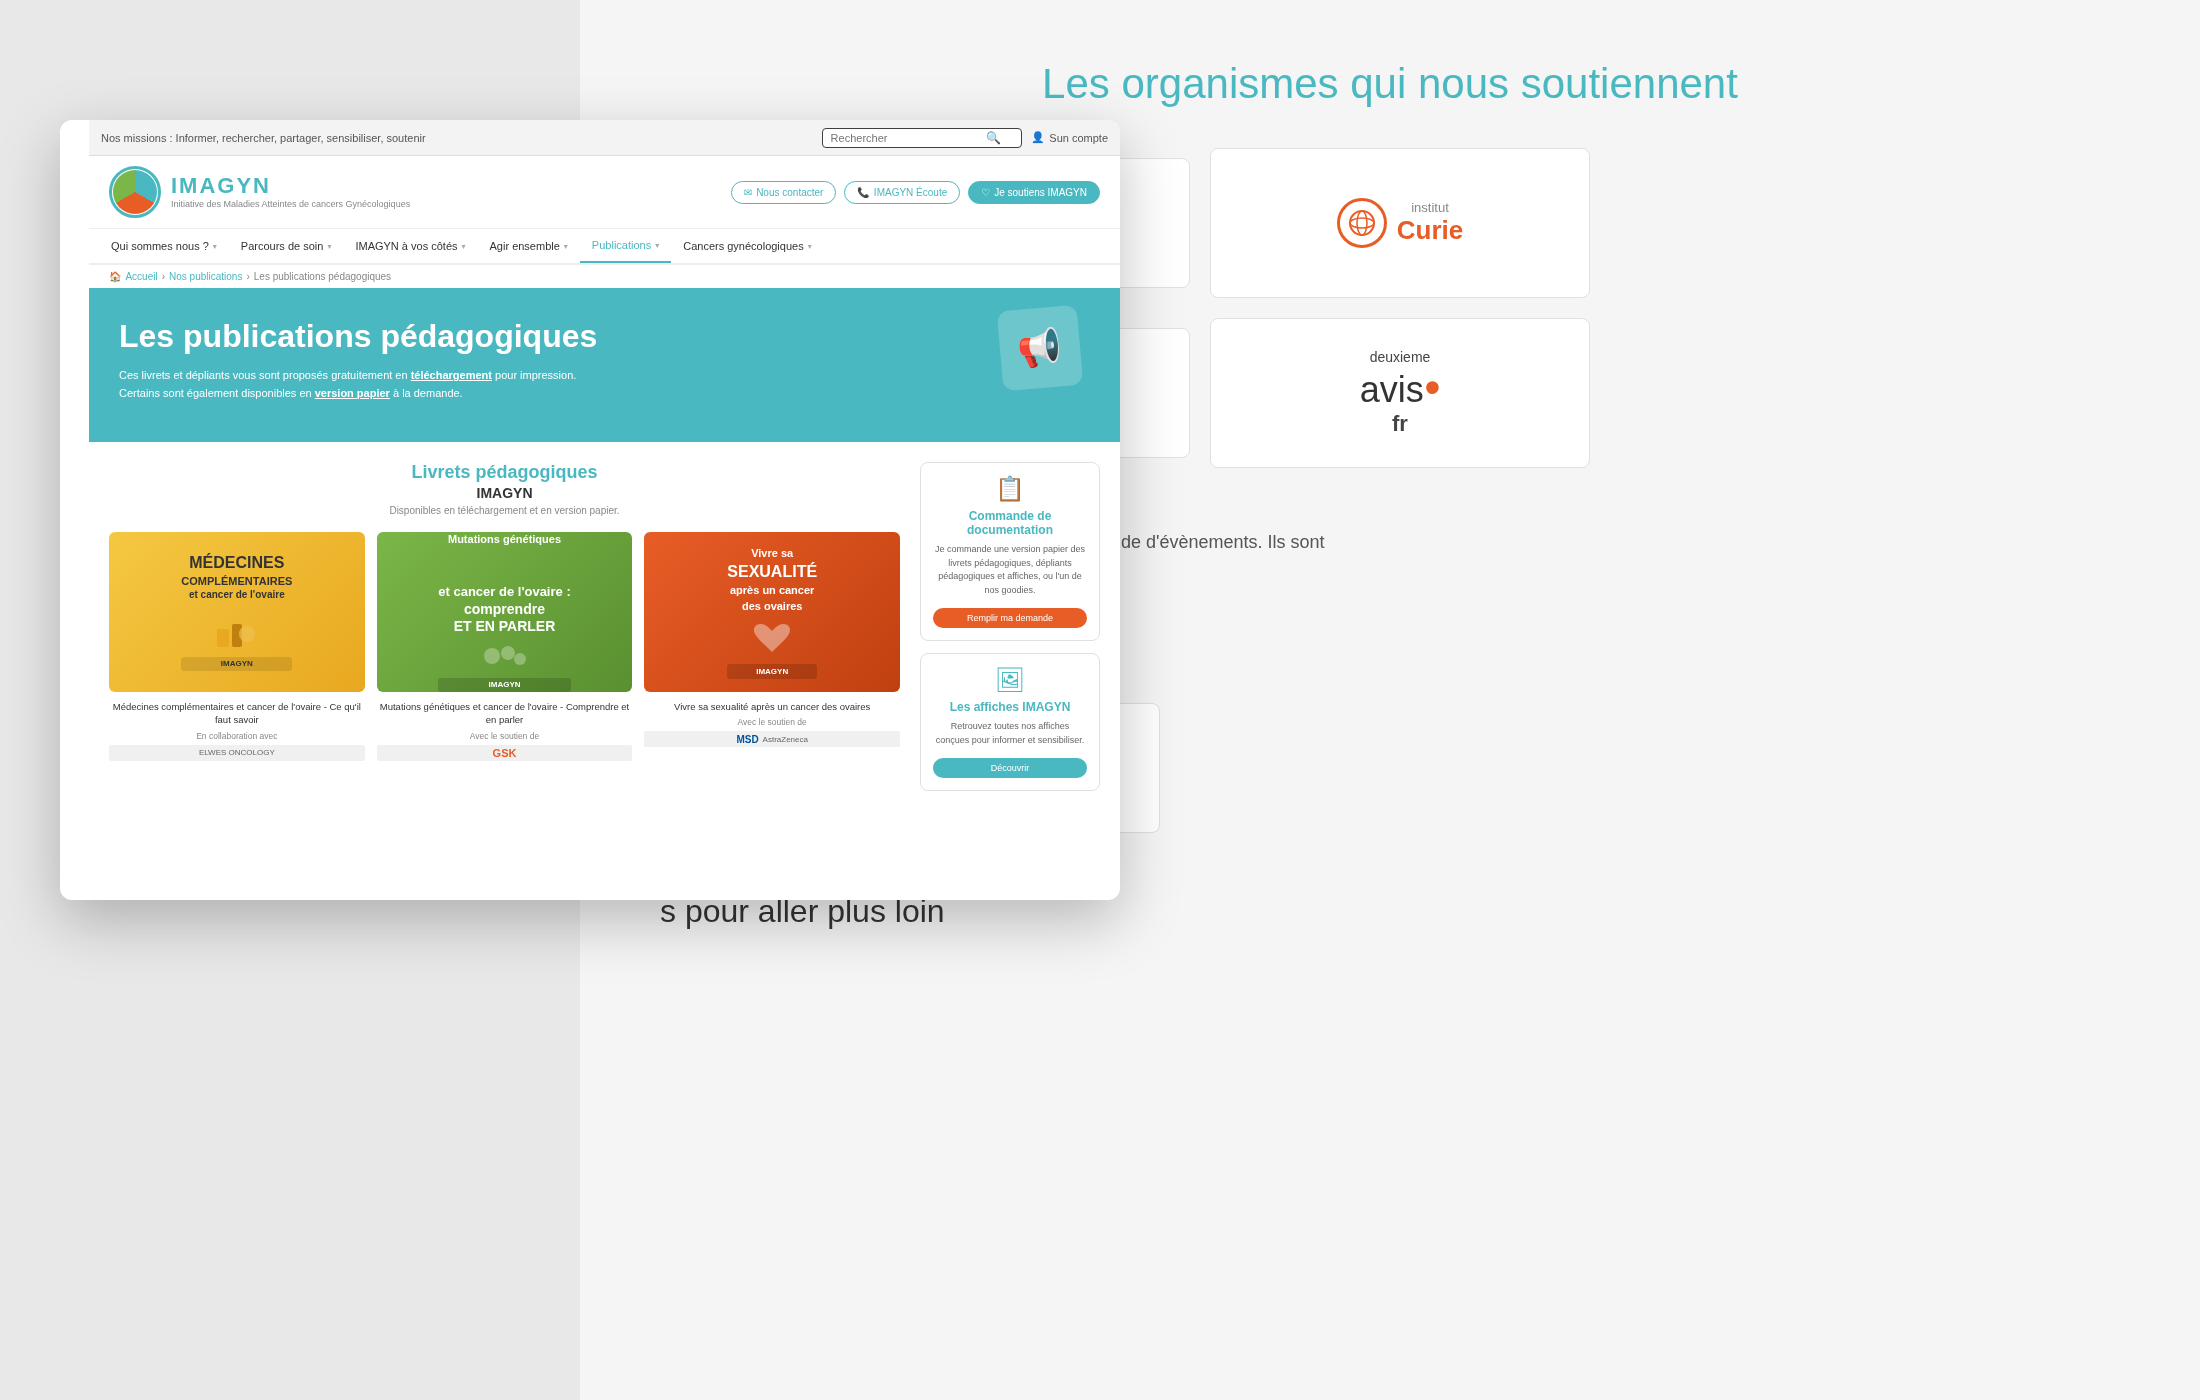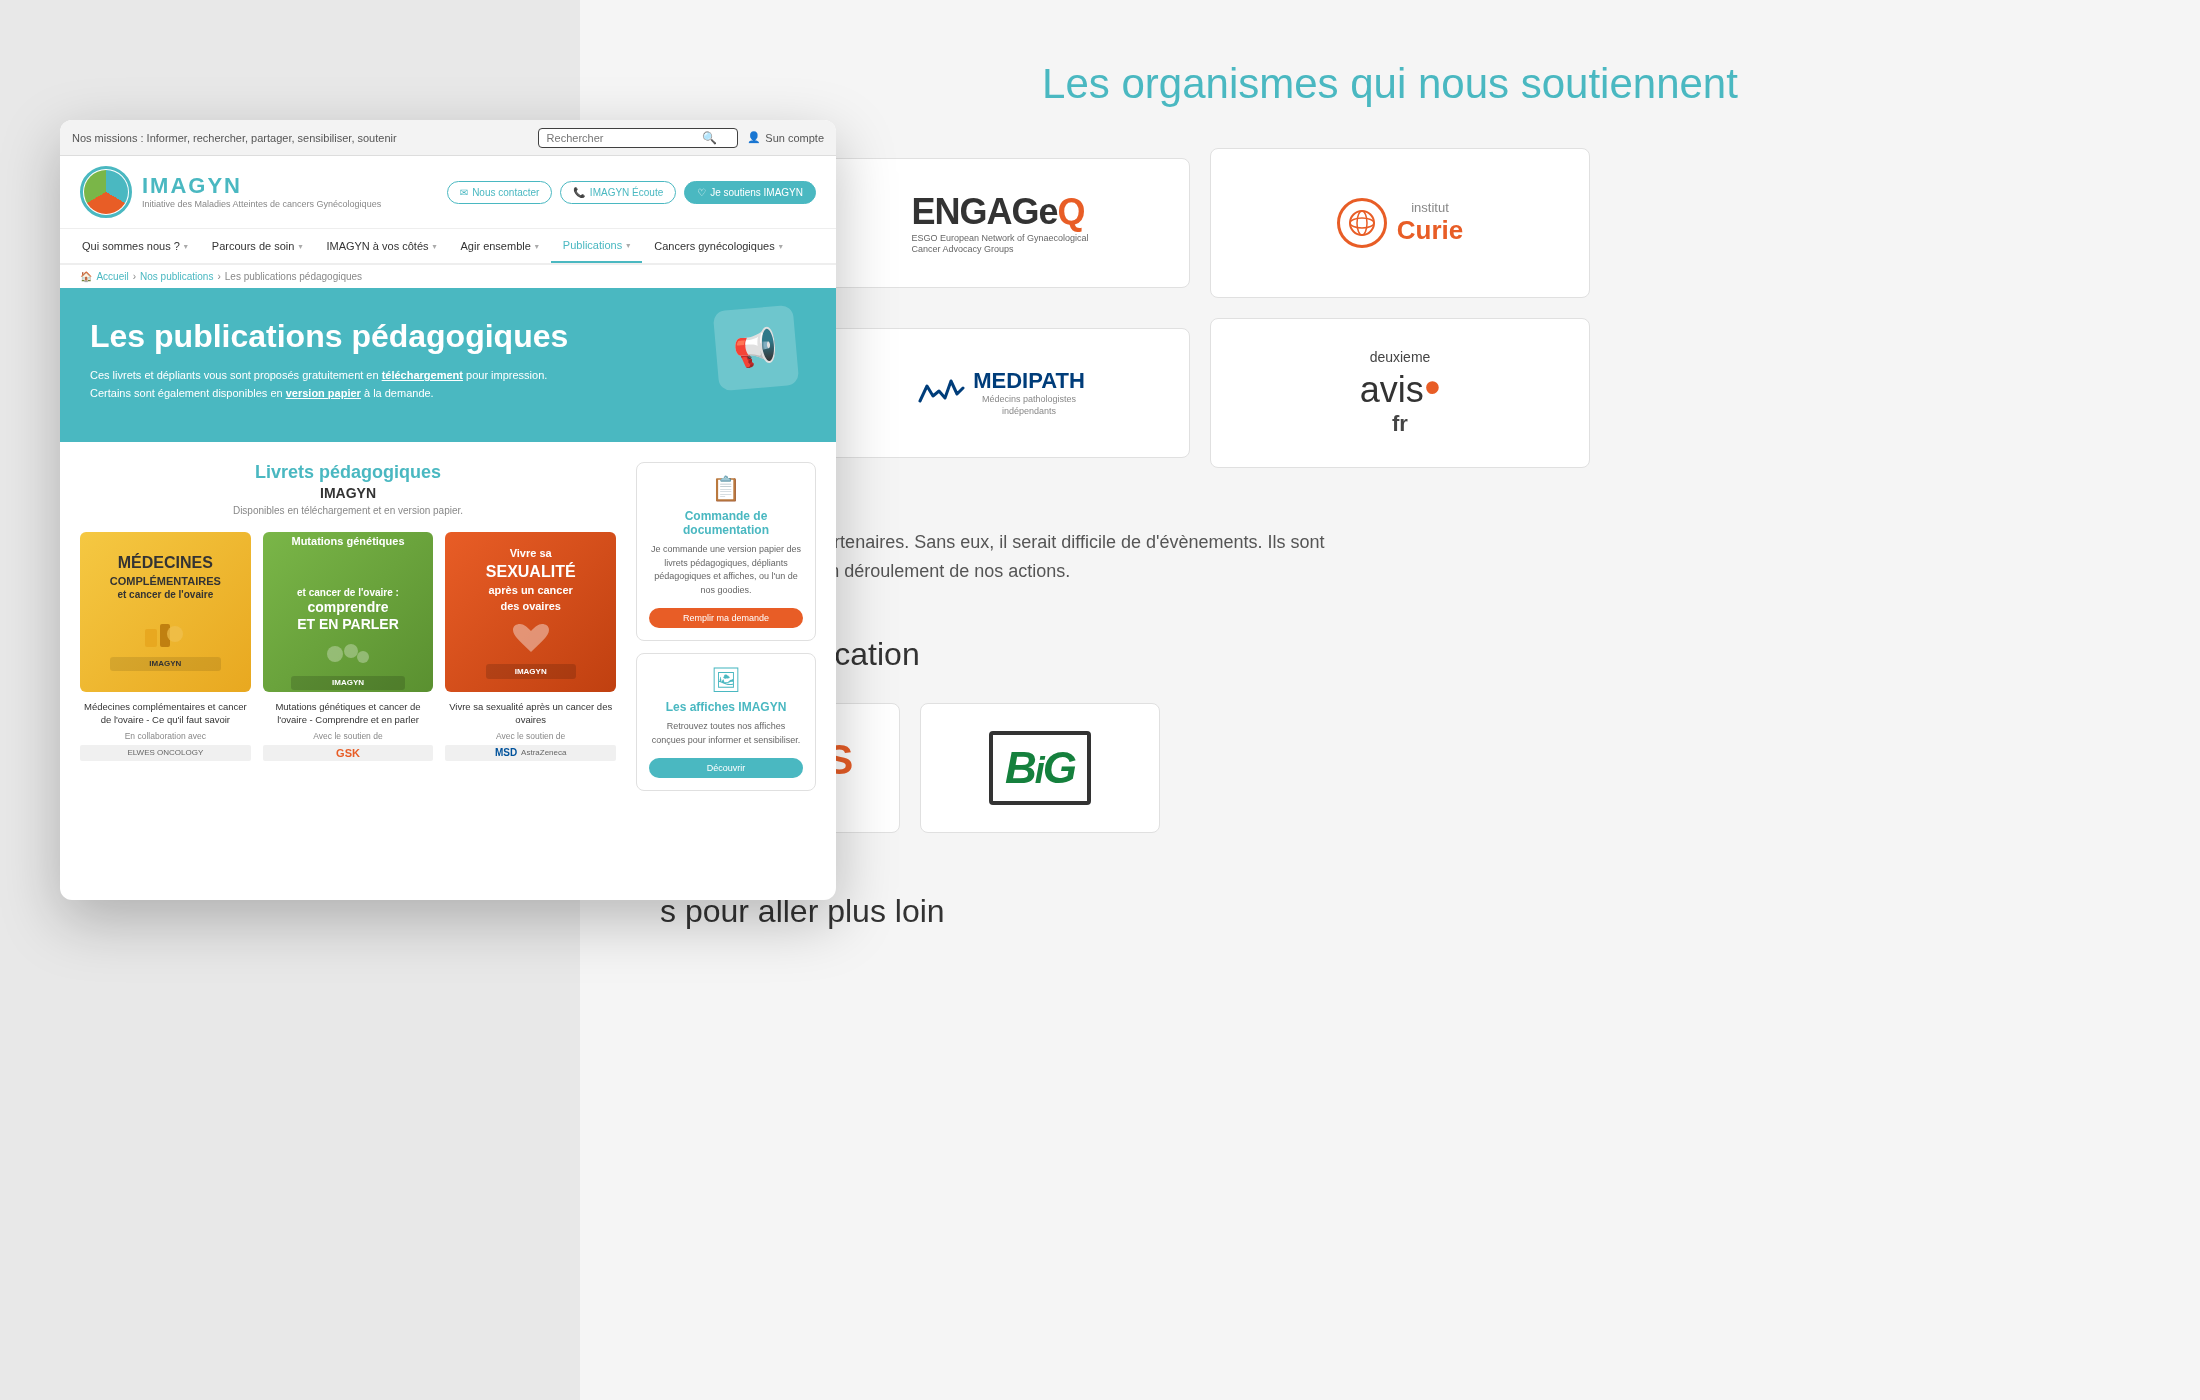--- a/index.html
+++ b/index.html
@@ -156,27 +156,28 @@
       font-size: 32px;
       color: #333;
       font-weight: 400;
     }
 
     
     .browser-window {
       position: absolute;
       top: 120px;
       left: 60px;
-      width: 776px;
+      width: 1060px;
       height: 780px;
       background: white;
       border-radius: 12px;
       box-shadow: 0 20px 60px rgba(0,0,0,0.25);
       overflow: hidden;
       z-index: 10;
+      padding-left: 29px;
     }
 
     
     .browser-topbar {
       background: #f3f3f3;
       padding: 6px 12px;
       border-bottom: 1px solid #ddd;
       display: flex;
       align-items: center;
       gap: 10px;
@@ -774,21 +775,21 @@
           <div class="book-collab">En collaboration avec</div>
           <div class="book-logo">
             <span style="font-size:8px; color:#666;">ELWES ONCOLOGY</span>
           </div>
         </div>
 
         <div class="book-card">
           <div class="book-cover book-cover-green">
             <div style="font-size:11px; line-height:1.3;">
               <div style="font-weight:700; font-size:11px;">Mutations génétiques</div>
-              <div style="font-size:10px;margin-top:38px;">et cancer de l'ovaire :</div>
+              <div style="font-size:13px;margin-top:38px;">et cancer de l'ovaire :</div>
               <div style="font-weight:900; font-size:14px; line-height:1.2;">comprendre<br>ET EN PARLER</div>
               <div style="margin-top:6px;">
                 <svg width="50" height="30" viewBox="0 0 50 30">
                   <circle cx="12" cy="15" r="8" fill="rgba(255,255,255,0.3)"></circle>
                   <circle cx="28" cy="12" r="7" fill="rgba(255,255,255,0.3)"></circle>
                   <circle cx="40" cy="18" r="6" fill="rgba(255,255,255,0.3)"></circle>
                 </svg>
               </div>
               <div style="font-size:8px; background:rgba(0,0,0,0.15); border-radius:3px; padding:2px 4px; margin-top:4px;">IMAGYN</div>
             </div>

